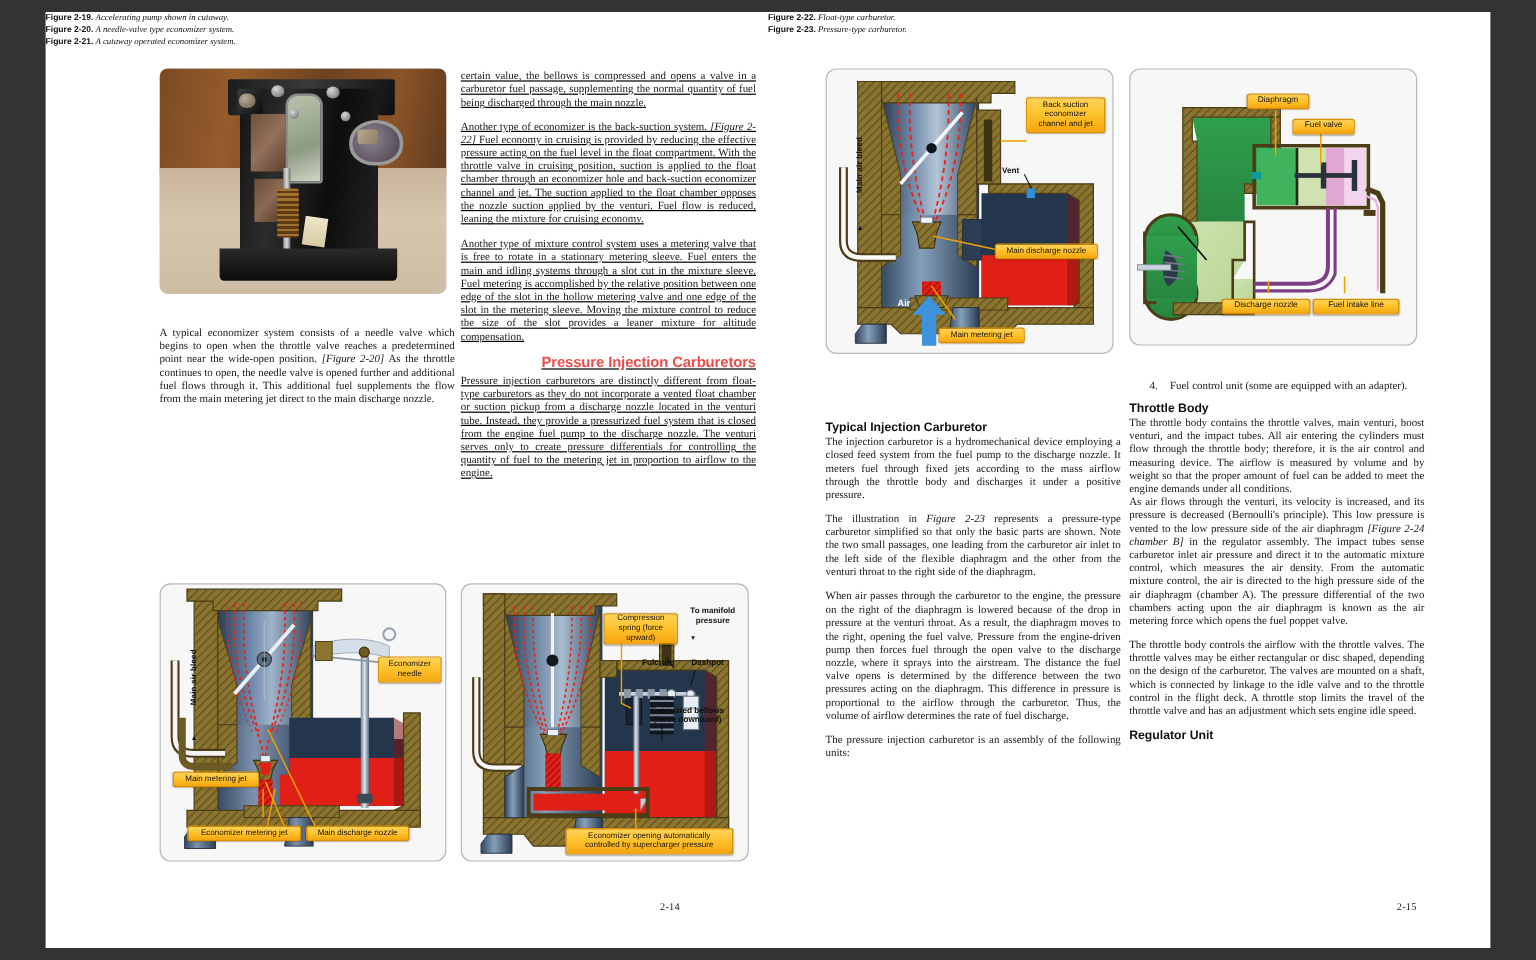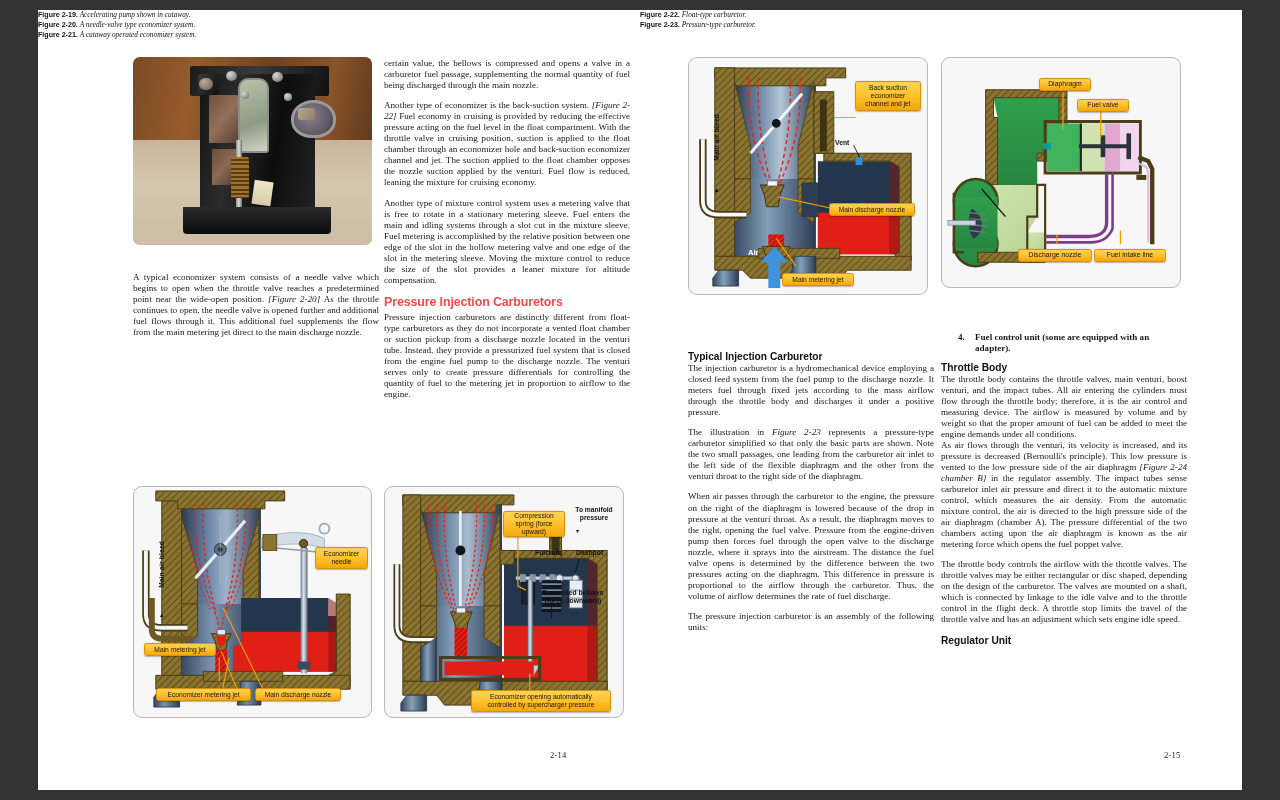--- a/index.html
+++ b/index.html
@@ -24,20 +24,21 @@
     text-align:justify; text-justify:inter-word;
     color:#18181a;
   }
   .col p.nogap { margin-bottom:0; }
   .it { font-style:italic; }
   h2.redhead {
     margin:7px 0 3px 0;
     font-family:"Liberation Sans", sans-serif;
     font-size:12.4px; font-weight:bold; color:#f04b4b;
     letter-spacing:-0.1px;
+    text-align:right;
   }
   h3.blkhead {
     margin:7px 0 1px 0;
     font-family:"Liberation Sans", sans-serif;
     font-size:10.2px; font-weight:bold; color:#111;
   }
   ol.unitlist { margin:4px 0 0 0; padding:0 0 0 26px; }
   ol.unitlist li {
     font-size:9.1px; line-height:11px; color:#18181a;
     margin-bottom:7.5px; padding-left:8px;
@@ -202,21 +203,21 @@
     </div>
     <div class="caption" style="left:95px; top:240px; width:245px;">
       <b>Figure 2-19.</b>
       <i>Accelerating pump shown in cutaway.</i>
     </div>
 
     <div class="col" style="left:95px; top:262px;">
       <p>A typical economizer system consists of a needle valve which begins to open when the throttle valve reaches a predetermined point near the wide-open position. <span class="it">[Figure 2-20]</span> As the throttle continues to open, the needle valve is opened further and additional fuel flows through it. This additional fuel supplements the flow from the main metering jet direct to the main discharge nozzle.</p>
     </div>
 
-    <div class="col" style="left:346px; top:48px;">
+    <div class="col" style="left:346px; top:48px;text-decoration:underline;">
       <p>certain value, the bellows is compressed and opens a valve in a carburetor fuel passage, supplementing the normal quantity of fuel being discharged through the main nozzle.</p>
       <p>Another type of economizer is the back-suction system. <span class="it">[Figure 2-22]</span> Fuel economy in cruising is provided by reducing the effective pressure acting on the fuel level in the float compartment. With the throttle valve in cruising position, suction is applied to the float chamber through an economizer hole and back-suction economizer channel and jet. The suction applied to the float chamber opposes the nozzle suction applied by the venturi. Fuel flow is reduced, leaning the mixture for cruising economy.</p>
       <p>Another type of mixture control system uses a metering valve that is free to rotate in a stationary metering sleeve. Fuel enters the main and idling systems through a slot cut in the mixture sleeve. Fuel metering is accomplished by the relative position between one edge of the slot in the hollow metering valve and one edge of the slot in the metering sleeve. Moving the mixture control to reduce the size of the slot provides a leaner mixture for altitude compensation.</p>
       <h2 class="redhead">Pressure Injection Carburetors</h2>
       <p>Pressure injection carburetors are distinctly different from float-type carburetors as they do not incorporate a vented float chamber or suction pickup from a discharge nozzle located in the venturi tube. Instead, they provide a pressurized fuel system that is closed from the engine fuel pump to the discharge nozzle. The venturi serves only to create pressure differentials for controlling the quantity of fuel to the metering jet in proportion to airflow to the engine.</p>
     </div>
 
     <div class="figbox" style="left:95px; top:476px; width:239px; height:232px;">
       <div class="fig-inner">
         <svg viewBox="0 0 239 232" preserveAspectRatio="none">
@@ -629,21 +630,21 @@
 
     <div class="col" style="left:48px; top:334px;">
       <h3 class="blkhead">Typical Injection Carburetor</h3>
       <p>The injection carburetor is a hydromechanical device employing a closed feed system from the fuel pump to the discharge nozzle. It meters fuel through fixed jets according to the mass airflow through the throttle body and discharges it under a positive pressure.</p>
       <p>The illustration in <span class="it">Figure 2-23</span> represents a pressure-type carburetor simplified so that only the basic parts are shown. Note the two small passages, one leading from the carburetor air inlet to the left side of the flexible diaphragm and the other from the venturi throat to the right side of the diaphragm.</p>
       <p>When air passes through the carburetor to the engine, the pressure on the right of the diaphragm is lowered because of the drop in pressure at the venturi throat. As a result, the diaphragm moves to the right, opening the fuel valve. Pressure from the engine-driven pump then forces fuel through the open valve to the discharge nozzle, where it sprays into the airstream. The distance the fuel valve opens is determined by the difference between the two pressures acting on the diaphragm. This difference in pressure is proportional to the airflow through the carburetor. Thus, the volume of airflow determines the rate of fuel discharge.</p>
       <p class="nogap">The pressure injection carburetor is an assembly of the following units:</p>
     </div>
 
     <div class="col" style="left:301px; top:306px;">
-      <ol class="unitlist" start="4" style="margin-top:16px;font-weight:bold;">
+      <ol class="unitlist" start="4" style="margin-top:0;">
         <li>Fuel control unit (some are equipped with an adapter).</li>
       </ol>
       <h3 class="blkhead">Throttle Body</h3>
       <p class="nogap">The throttle body contains the throttle valves, main venturi, boost venturi, and the impact tubes. All air entering the cylinders must flow through the throttle body; therefore, it is the air control and measuring device. The airflow is measured by volume and by weight so that the proper amount of fuel can be added to meet the engine demands under all conditions.</p>
       <p>As air flows through the venturi, its velocity is increased, and its pressure is decreased (Bernoulli's principle). This low pressure is vented to the low pressure side of the air diaphragm <span class="it">[Figure 2-24 chamber B]</span> in the regulator assembly. The impact tubes sense carburetor inlet air pressure and direct it to the automatic mixture control, which measures the air density. From the automatic mixture control, the air is directed to the high pressure side of the air diaphragm (chamber A). The pressure differential of the two chambers acting upon the air diaphragm is known as the air metering force which opens the fuel poppet valve.</p>
       <p>The throttle body controls the airflow with the throttle valves. The throttle valves may be either rectangular or disc shaped, depending on the design of the carburetor. The valves are mounted on a shaft, which is connected by linkage to the idle valve and to the throttle control in the flight deck. A throttle stop limits the travel of the throttle valve and has an adjustment which sets engine idle speed.</p>
       <h3 class="blkhead">Regulator Unit</h3>
     </div>
 
     <div class="folio" style="left:524px; top:740px;">2-15</div>

